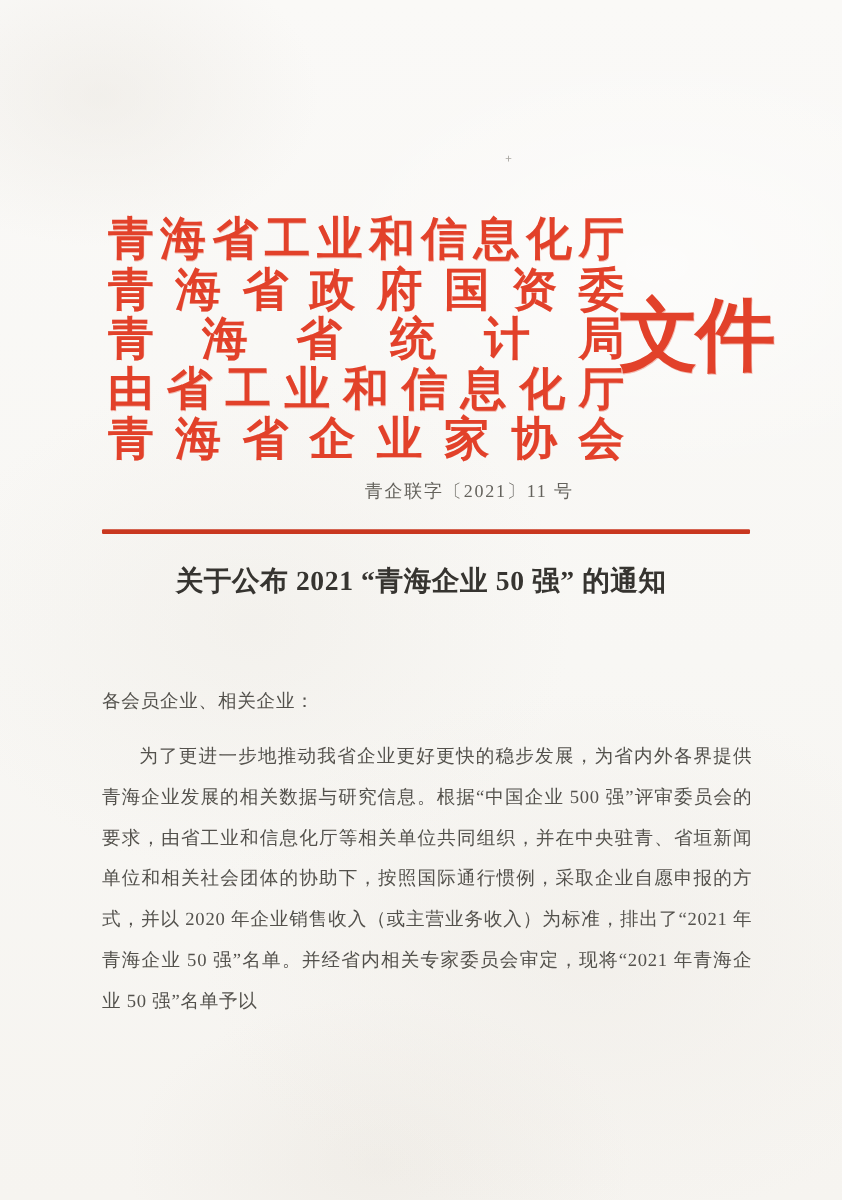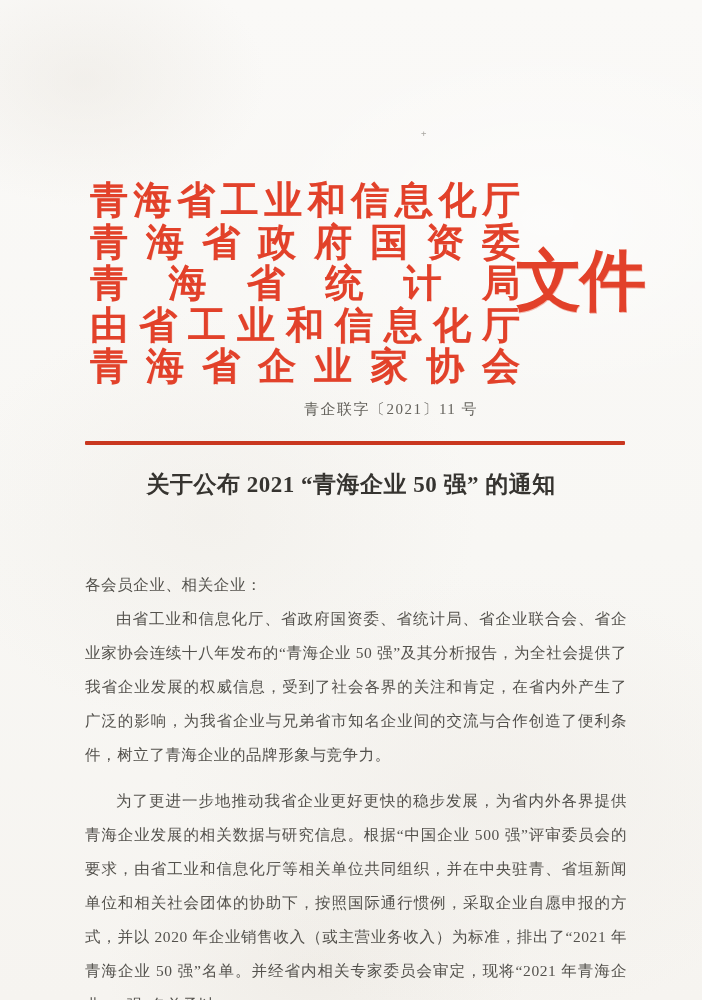--- a/index.html
+++ b/index.html
@@ -147,17 +147,16 @@
   </div>
 
   <div class="doc-number">青企联字〔2021〕11 号</div>
 
   <div class="red-rule"></div>
 
   <h1 class="title">关于公布 2021 “青海企业 50 强” 的通知</h1>
 
   <div class="body-text">
     <p class="salutation">各会员企业、相关企业：</p>
-    <p class="para">由省工业和信息化厅、省政府国资委、省统计局、省企业联合会、省企业家协会连续十八年发布的“青海企业 50 强”及其分析报告，为全社会提供了我省企业发展的权威信息，受到了社会各界的关注和肯定，在省内外产生了广泛的影响，为我省企业与兄弟省市知名企业间的交流与合作创造了便利条件，树立了青海企业的品牌形象与竞争力。</p>
     <p class="para para-gap">为了更进一步地推动我省企业更好更快的稳步发展，为省内外各界提供青海企业发展的相关数据与研究信息。根据“中国企业 500 强”评审委员会的要求，由省工业和信息化厅等相关单位共同组织，并在中央驻青、省垣新闻单位和相关社会团体的协助下，按照国际通行惯例，采取企业自愿申报的方式，并以 2020 年企业销售收入（或主营业务收入）为标准，排出了“2021 年青海企业 50 强”名单。并经省内相关专家委员会审定，现将“2021 年青海企业 50 强”名单予以</p>
   </div>
 
 </div>
 
 </body></html>

